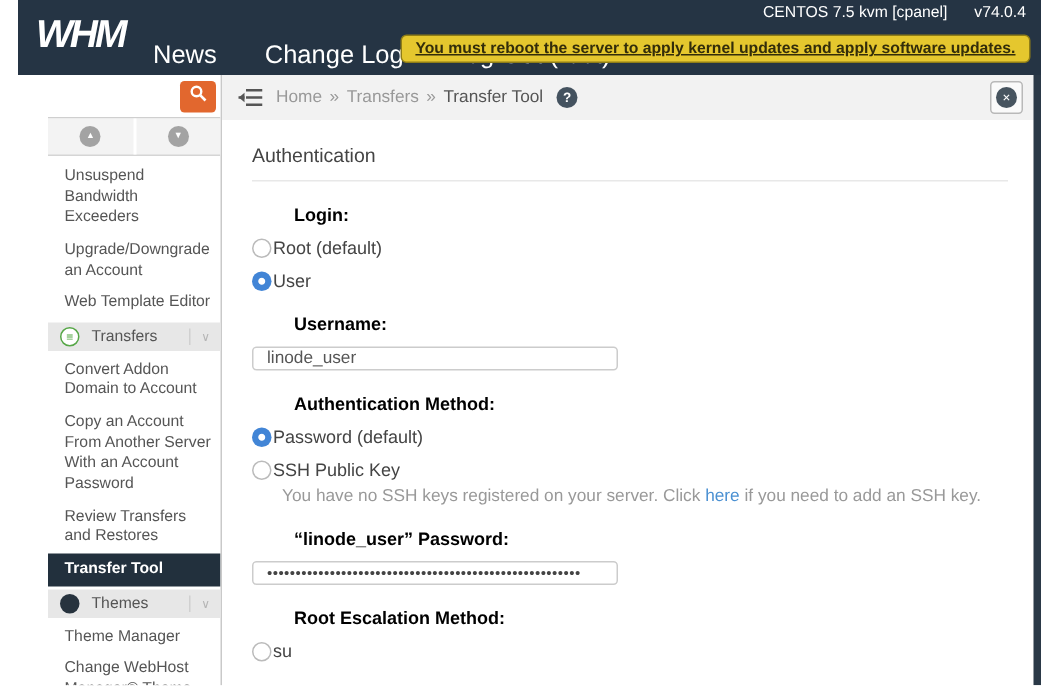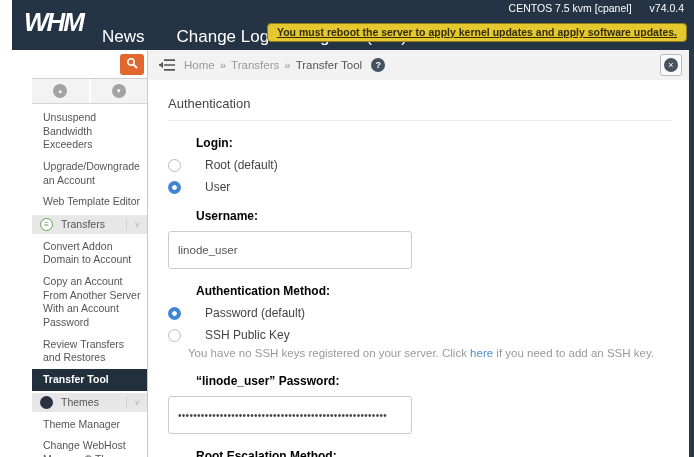--- a/index.html
+++ b/index.html
@@ -55,24 +55,24 @@
   .crumb.current { color:#555; cursor:default; }
   .help-icon { width:14px; height:14px; border-radius:50%; background:#44525f; color:#fff; font-size:9px; font-weight:bold; display:flex; align-items:center; justify-content:center; cursor:pointer; }
   .close-btn { position:absolute; right:12px; top:4px; width:22px; height:22px; border:1px solid #b9b9b9; border-radius:3px; background:#fafafa; display:flex; align-items:center; justify-content:center; cursor:pointer; }
   .close-circle { width:14px; height:14px; border-radius:50%; background:#47545f; color:#fff; font-size:9px; display:flex; align-items:center; justify-content:center; line-height:1; }
   .scrollbar { position:absolute; right:0; top:0; bottom:0; width:5px; background:var(--scrollbar); }
 
   .content { padding:9px 22px 0 20px; }
   .section-heading { font-size:13px; font-weight:400; color:#444; margin-top:7px; padding-bottom:9px; border-bottom:1px solid #e8e8e8; }
   .field-label { font-size:12px; font-weight:bold; color:#000000; margin-top:15px;padding-left:28px; }
   .radio-group { margin-top:3px; }
-  .radio-row { display:flex; align-items:center; gap:24px; margin-top:8px; font-size:12px; color:#444; cursor:pointer; }
+  .radio-row { display:flex; align-items:center; gap:1px; margin-top:8px; font-size:12px; color:#444; cursor:pointer; }
   .radio { width:13px; height:13px; border-radius:50%; border:1px solid #bbb; background:#fff; flex:none; }
   .radio.on { border:none; background:radial-gradient(circle at center, #fff 0 2px, var(--accent) 2.6px); }
-  .text-input { width:244px; height:38px; border:1px solid #ccc; border-radius:3px; padding:0 9px; font-size:11.5px; color:#555; font-family:inherit; margin-top:8px; display:block; outline:none; }
+  .text-input { width:244px; height:16px; border:1px solid #ccc; border-radius:3px; padding:0 9px; font-size:11.5px; color:#555; font-family:inherit; margin-top:8px; display:block; outline:none; }
   .password-input { font-size:10px; letter-spacing:0.3px; color:#444; }
   .ssh-note { font-size:11.5px; color:#999; margin:5px 0 0 20px; }
   .link { color:var(--link); cursor:pointer; }
 </style>
 </head>
 <body>
 
 <div id="app">
 
   <div class="topbar">

